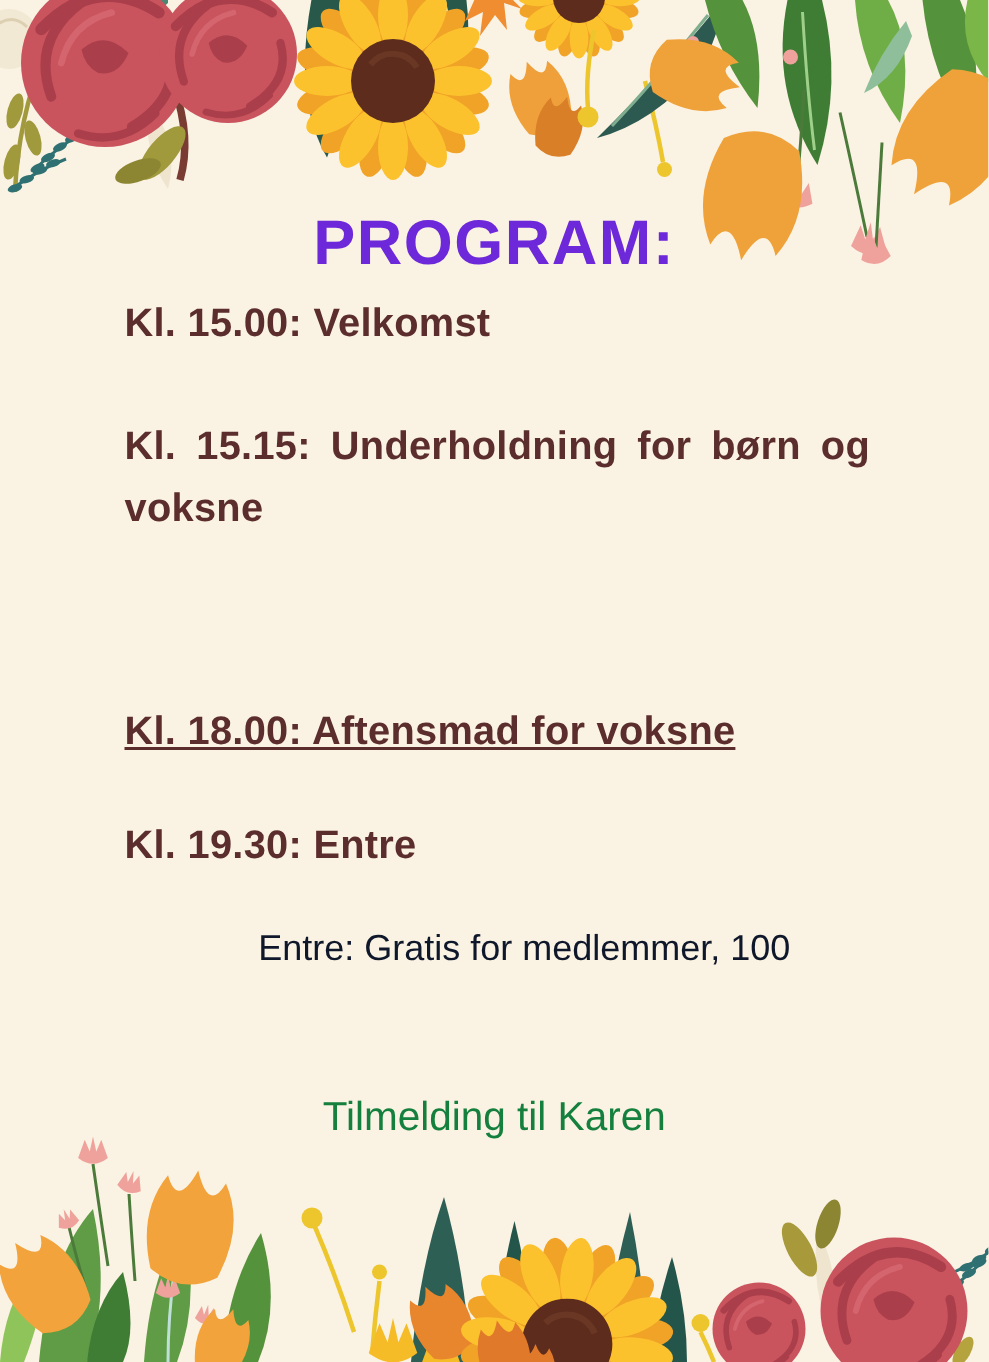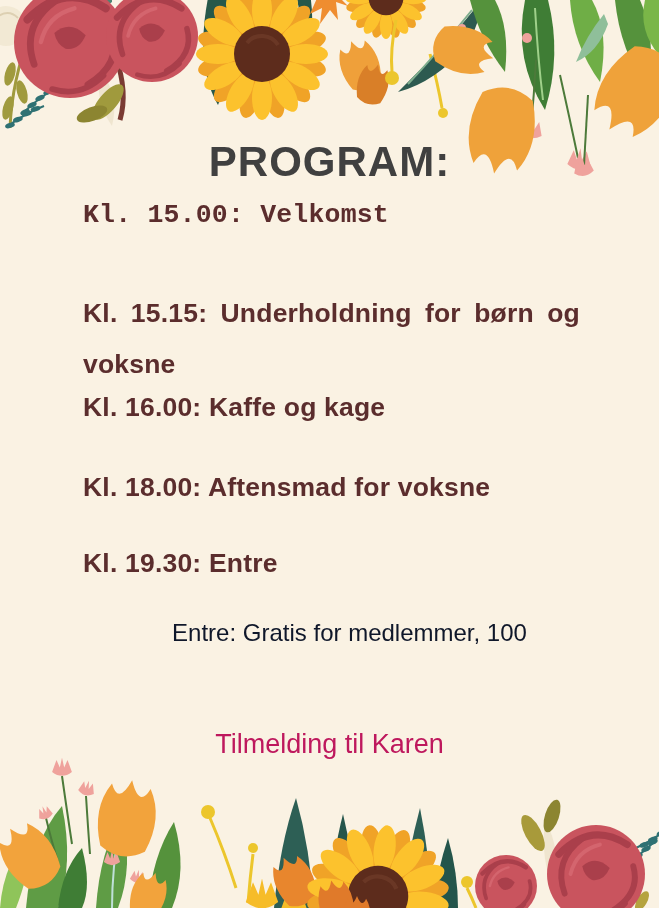--- a/index.html
+++ b/index.html
@@ -7,38 +7,38 @@
     width:659px;height:908px;background:#faf2e3;overflow:hidden;
     font-family:"Liberation Sans",sans-serif;
   }
   .poster{position:relative;width:659px;height:908px;background:#faf2e3;}
   .deco{position:absolute;left:0;pointer-events:none;}
   .deco.top{top:0;}
   .deco.bottom{bottom:0;}
   .title{
     position:absolute;top:138px;left:0;width:100%;margin:0;
     text-align:center;font-size:42px;font-weight:800;letter-spacing:1px;
-    color:#404040;z-index:2;
+    color:#6d28d9;z-index:2;
   }
   .item{
     position:absolute;left:83px;font-size:26.5px;font-weight:800;
     color:#5b2d2d;letter-spacing:0.2px;z-index:2;
   }
-  .i0{top:200px;font-family:Liberation Mono, monospace;}
-  .i1{top:288px;width:497px;text-align:justify;line-height:51px;}
+  .i0{top:200px;}
+  .i1{top:277px;width:497px;text-align:justify;line-height:41px;}
   .i2{top:392px;}
-  .i3{top:472px;}
+  .i3{top:472px;text-decoration:underline;}
   .i4{top:548px;}
   .entry{
     position:absolute;top:610px;left:0;width:100%;text-align:center;
     font-size:24px;font-weight:400;color:#0f172a;line-height:45px;z-index:2;padding-left:20px;
   }
   .signup{
     position:absolute;top:724px;left:0;width:100%;text-align:center;
-    font-size:27px;font-weight:400;color:#be185d;line-height:40px;z-index:2;
+    font-size:27px;font-weight:400;color:#15803d;line-height:40px;z-index:2;
   }
 </style>
 </head>
 <body>
 
 <div class="poster">
 
   <svg class="deco top" width="659" height="230" viewBox="0 0 659 230">
     <defs>
       <ellipse id="pt" cx="0" cy="-44" rx="10" ry="22"></ellipse>
@@ -137,21 +137,20 @@
       <use href="#tulip" fill="#efa23a" transform="translate(470,52) scale(1.2) rotate(105)"></use>
       <use href="#tulip" fill="#efa23a" transform="translate(500,140) scale(1.7) rotate(190)"></use>
       <use href="#tulip" fill="#efa23a" transform="translate(630,100) scale(1.8) rotate(215)"></use>
     </g>
   </svg>
 
   <h1 class="title">PROGRAM:</h1>
 
   <div class="item i0">Kl. 15.00: Velkomst</div>
   <div class="item i1">Kl. 15.15: Underholdning for børn og voksne</div>
-  <div class="item i2">Kl. 16.00: Kaffe og kage</div>
   <div class="item i3">Kl. 18.00: Aftensmad for voksne</div>
   <div class="item i4">Kl. 19.30: Entre</div>
 
   <div class="entry">
     <div>Entre: Gratis for medlemmer, 100</div>
   </div>
 
   <div class="signup">
     <div>Tilmelding til Karen</div>
   </div>

